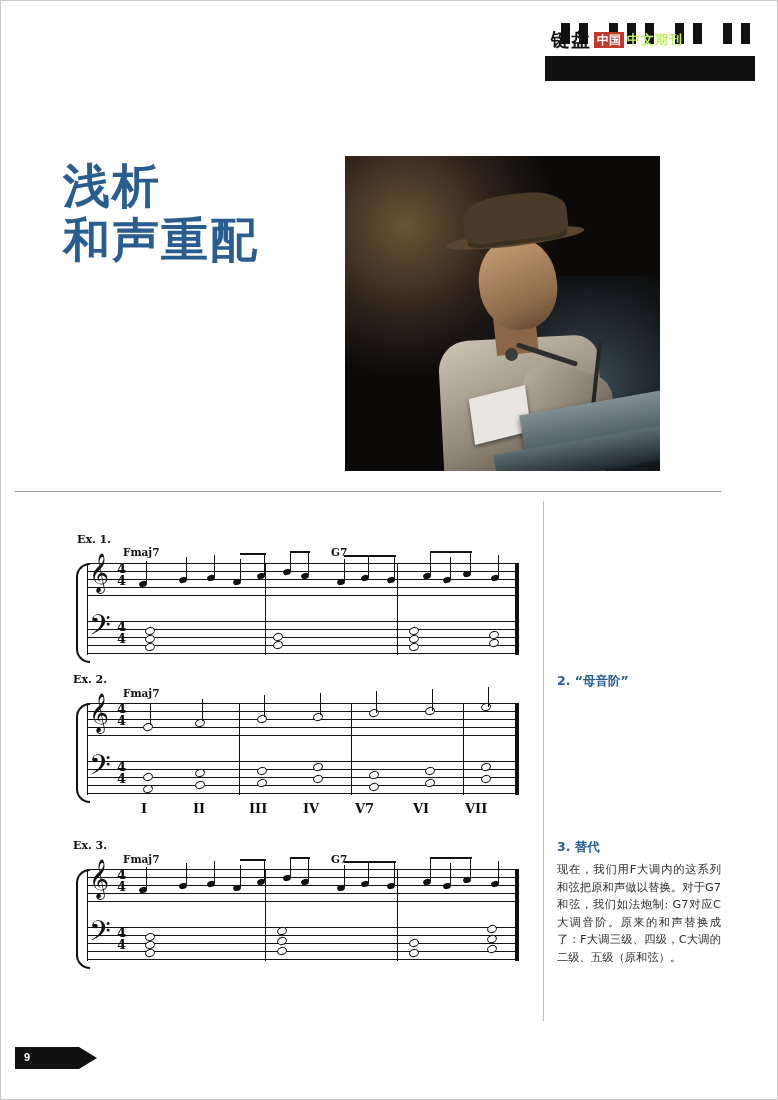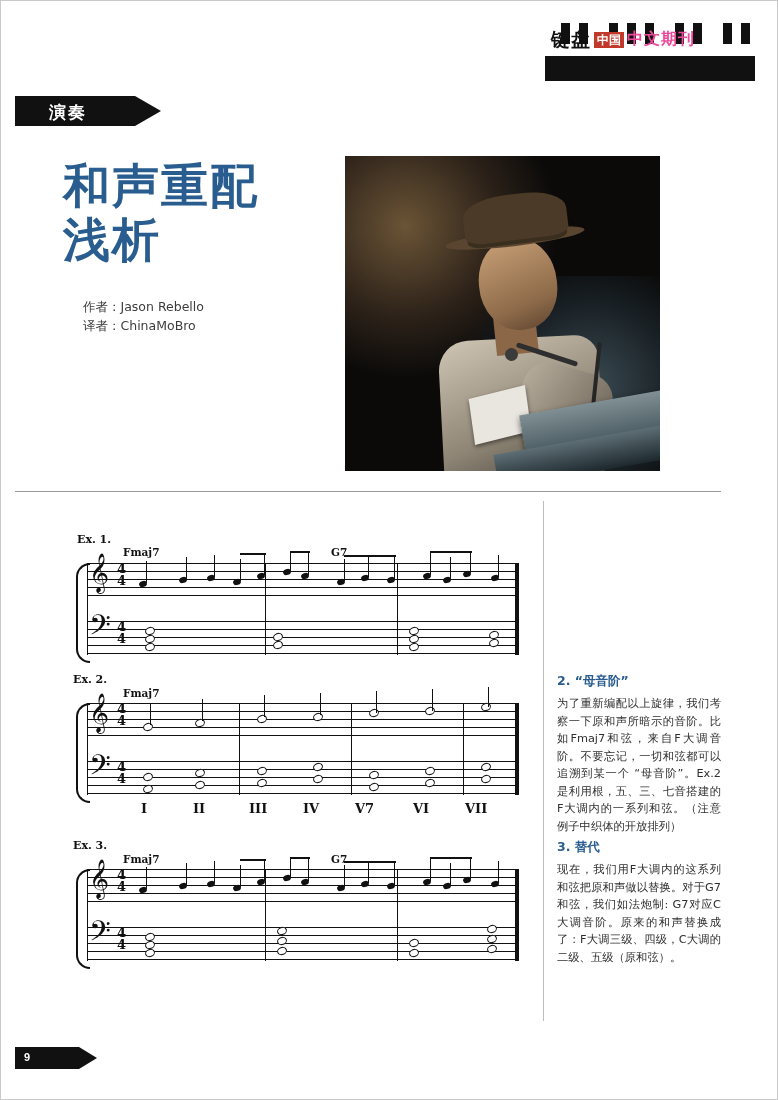--- a/index.html
+++ b/index.html
@@ -35,21 +35,21 @@
   }
   .masthead .cn-left{
     font-size:19px;font-weight:bold;color:#111;margin-left:6px;letter-spacing:1px;
     font-family:"DejaVu Sans",sans-serif;
   }
   .masthead .cn-badge{
     background:#c0392b;color:#fff;font-size:12px;font-weight:bold;
     padding:2px 3px;margin:0 3px;line-height:1;
   }
   .masthead .cn-right{
-    font-size:16px;font-weight:bold;color:#ec4899;letter-spacing:1px;
+    font-size:13px;font-weight:bold;color:#bef264;letter-spacing:1px;
     font-family:"DejaVu Sans",sans-serif;
   }
   .masthead .url{
     position:absolute;left:0;top:33px;width:210px;height:25px;
     background:#111;color:#fff;font-size:11.5px;font-weight:bold;
     display:flex;align-items:center;justify-content:center;letter-spacing:.6px;
   }
 
   
   .sectiontag{
@@ -250,35 +250,26 @@
       <div class="bk" style="left:178px"></div>
       <div class="bk" style="left:196px"></div>
     </div>
     <div class="cnlogo">
       <span class="cn-left">键盘</span>
       <span class="cn-badge">中国</span>
       <span class="cn-right">中文期刊</span>
     </div>
   </div>
 
-  <div class="sectiontag">
-    <div class="bar"></div>
-    <div class="arrow"></div>
-    <div class="txt">演奏</div>
-  </div>
 
   <div class="title">
+    <div>浅析</div>
     <div>和声重配</div>
-    <div>浅析</div>
-  </div>
-
-  <div class="byline">
-    <div>作者：Jason Rebello</div>
-    <div>译者：ChinaMoBro</div>
-  </div>
+  </div>
+
 
 
   <div class="photo">
     <div class="glow"></div>
     <div class="glow2"></div>
     <div class="shirt"></div>
     <div class="neck"></div>
     <div class="face"></div>
     <div class="brim"></div>
     <div class="hat"></div>
@@ -505,21 +496,20 @@
     </div>
     <div class="barline" style="left:0px;top:0;height:92px"></div>
     <div class="barline" style="left:178px;top:0;height:92px"></div>
     <div class="barline" style="left:310px;top:0;height:92px"></div>
     <div class="endbar" style="left:428px;top:0;height:92px"></div>
   </div>
 
 
   <div class="rc" style="top:672px">
     <h3>2. “母音阶”</h3>
-    <p>为了重新编配以上旋律，我们考察一下原和声所暗示的音阶。比如Fmaj7和弦，来自F大调音阶。不要忘记，一切和弦都可以追溯到某一个 “母音阶”。Ex.2是利用根，五、三、七音搭建的F大调内的一系列和弦。（注意例子中织体的开放排列）</p>
   </div>
 
   <div class="rc" style="top:838px">
     <h3>3. 替代</h3>
     <p>现在，我们用F大调内的这系列和弦把原和声做以替换。对于G7和弦，我们如法炮制: G7对应C大调音阶。原来的和声替换成了：F大调三级、四级，C大调的二级、五级（原和弦）。</p>
   </div>
 
   <div class="footer">
     <div class="bar"></div>
     <div class="arrow"></div>

